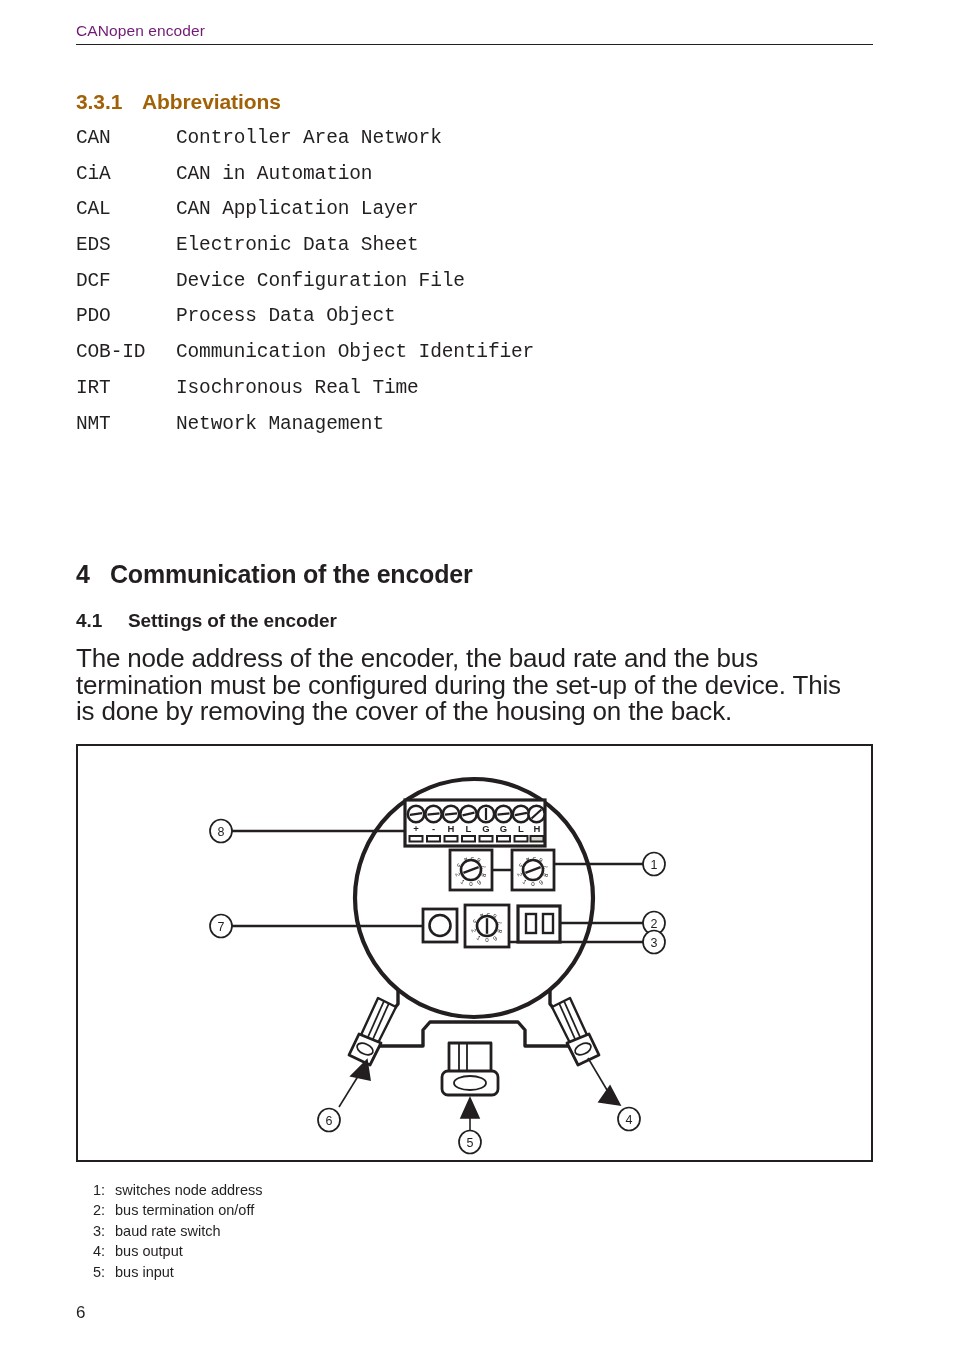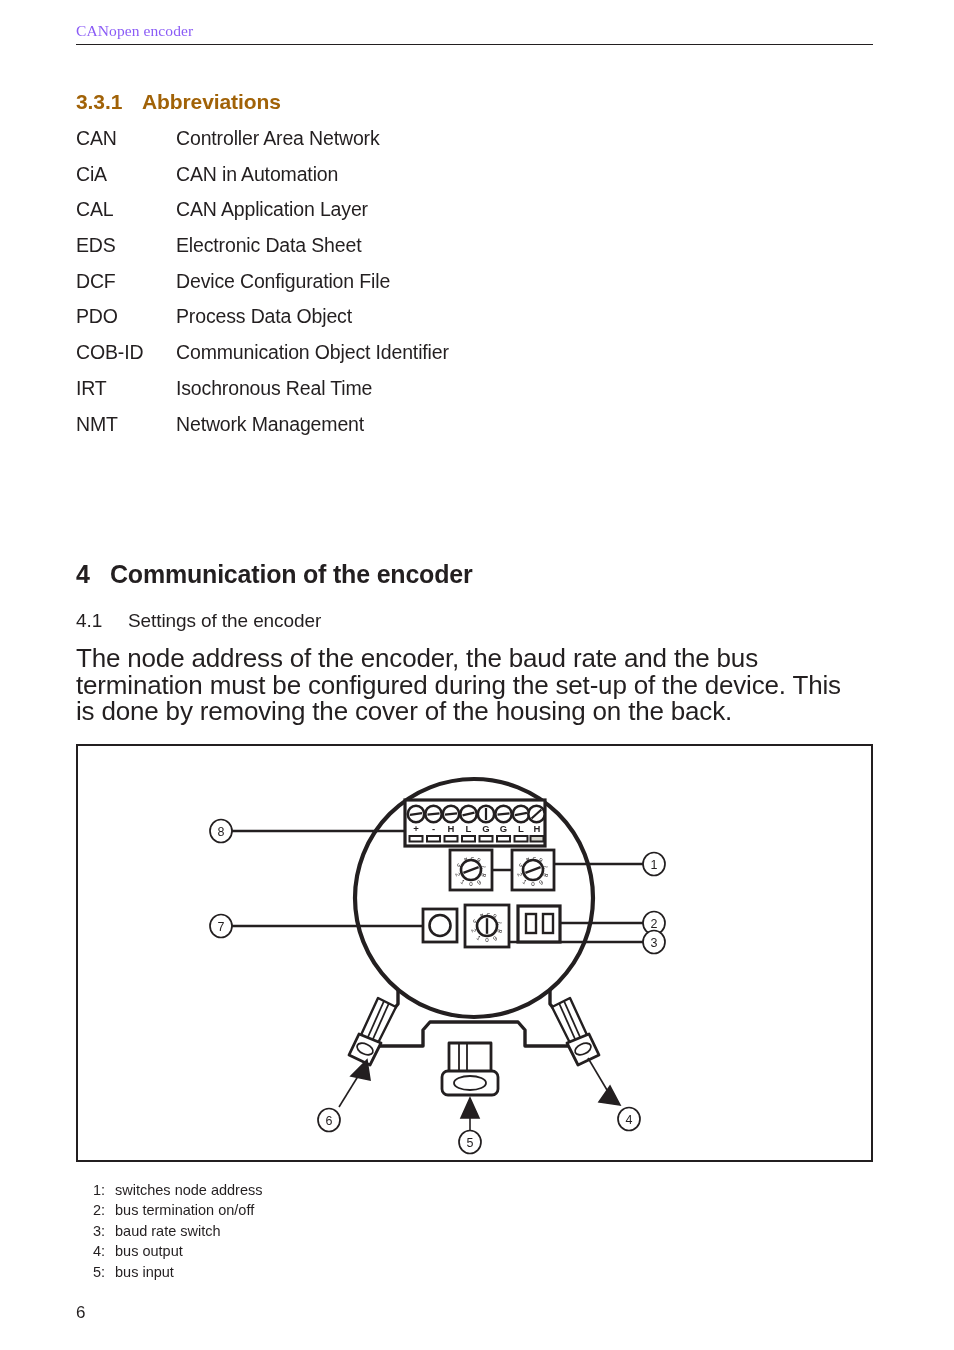--- a/index.html
+++ b/index.html
@@ -22,22 +22,21 @@
     height: 1350px;
   }
 
   
   .runhead {
     position: absolute;
     left: 76px;
     top: 22px;
     font-size: 15.5px;
     letter-spacing: 0.1px;
-    color: #8b5cf6;
-    font-family: Liberation Serif, serif;
+    color: #701a75;
   }
   .runhead-rule {
     position: absolute;
     left: 76px;
     top: 44px;
     width: 797px;
     height: 1px;
     background: #231f20;
   }
 
@@ -62,39 +61,40 @@
     color: #231f20;
     letter-spacing: -0.2px;
   }
   .h1 .num { display: inline-block; min-width: 34px; }
 
   .h2 {
     position: absolute;
     left: 76px;
     top: 610px;
     font-size: 19px;
-    font-weight: normal;
+    font-weight: bold;
     color: #231f20;
     letter-spacing: -0.1px;
   }
   .h2 .num { display: inline-block; min-width: 52px; }
 
   
   .abbr-list {
     position: absolute;
     left: 76px;
     top: 127px;
     width: 700px;
   }
   .abbr-row {
     height: 35.7px;
     font-size: 19.5px;
     color: #231f20;
     white-space: nowrap;
     letter-spacing: -0.15px;
+    font-family: Liberation Mono, monospace;
   }
   .abbr-key {
     display: inline-block;
     width: 100px;
     vertical-align: top;
   }
   .abbr-val {
     display: inline-block;
     vertical-align: top;
   }

